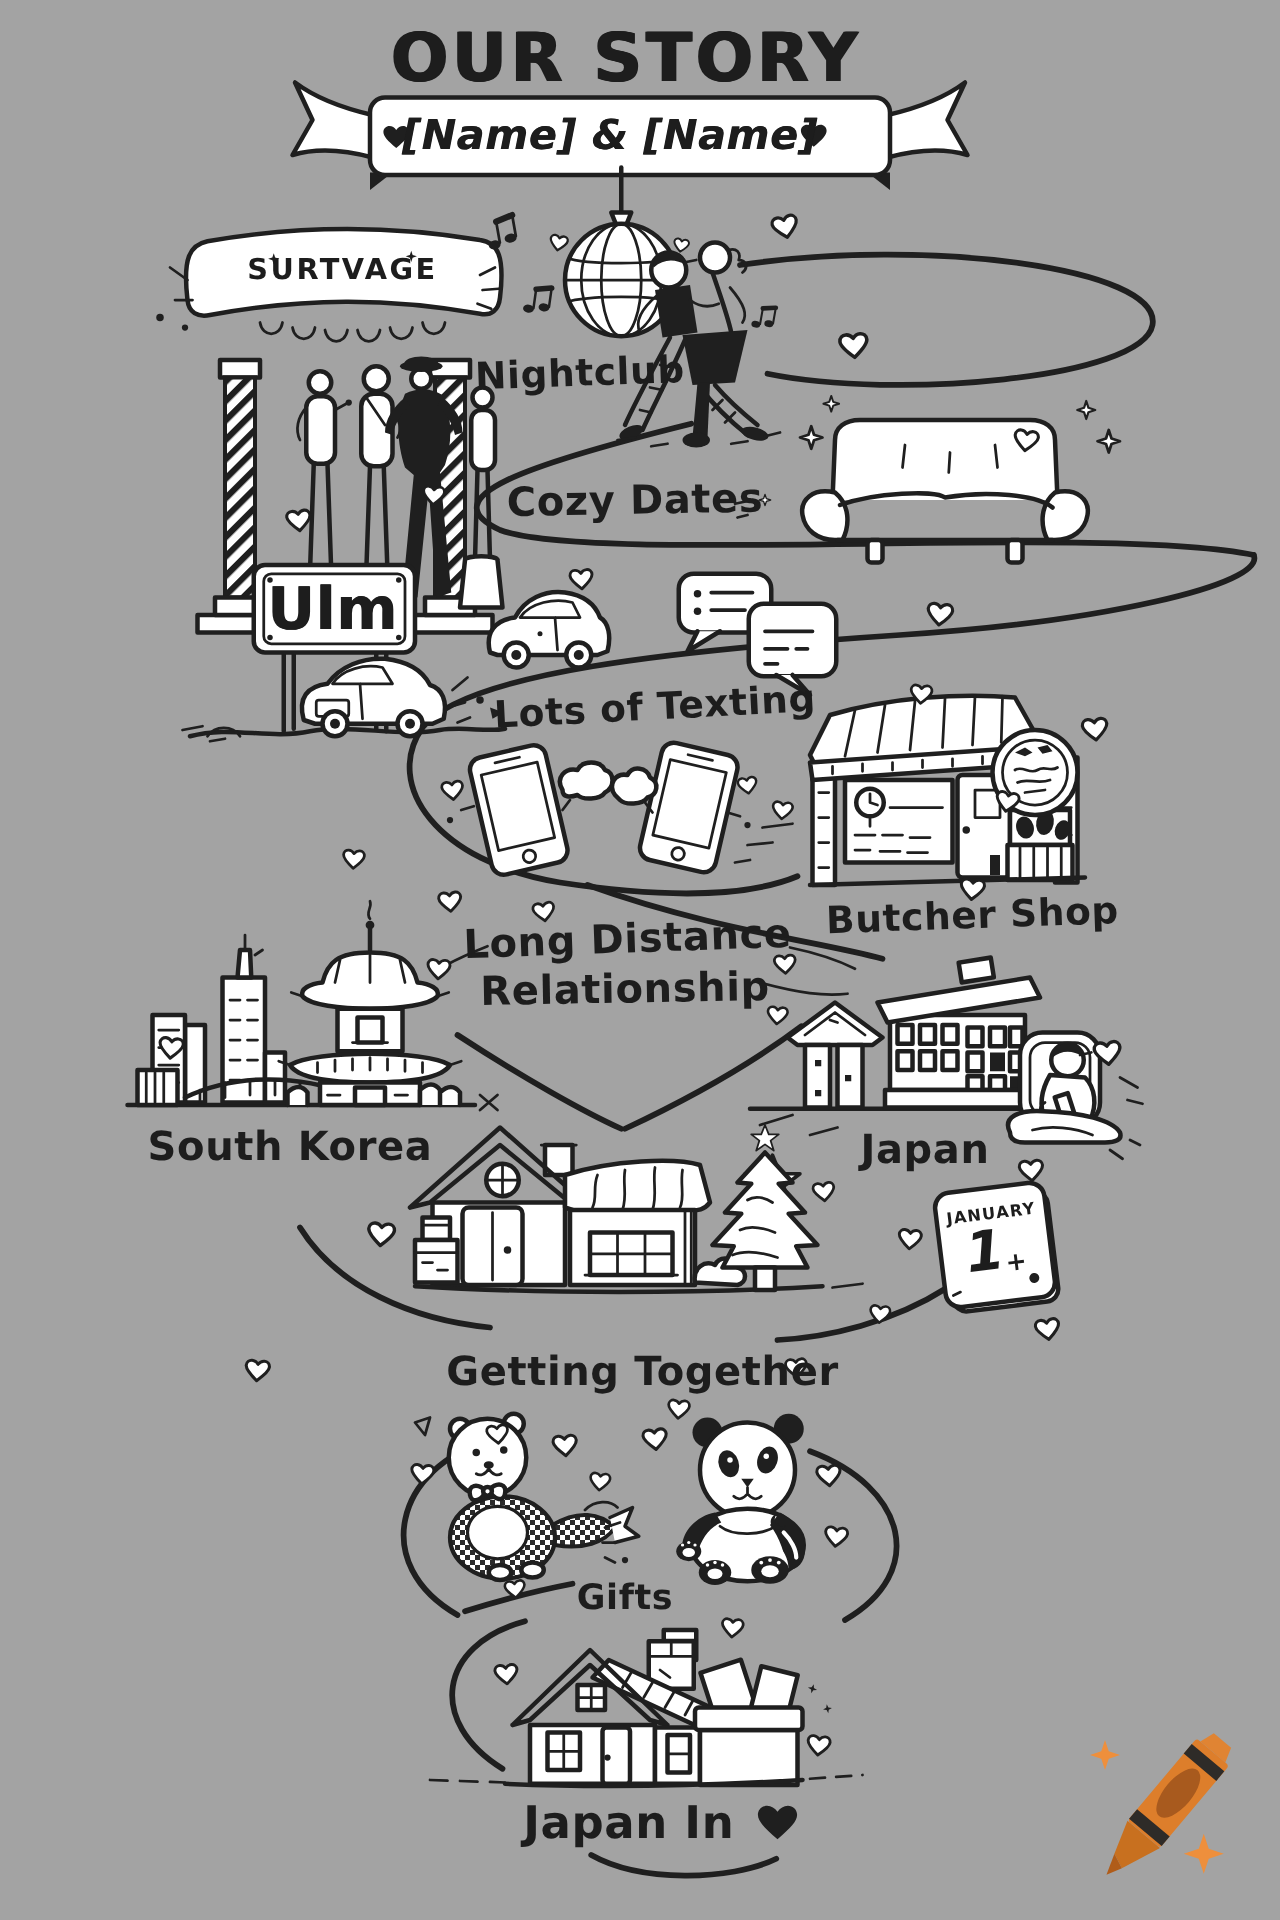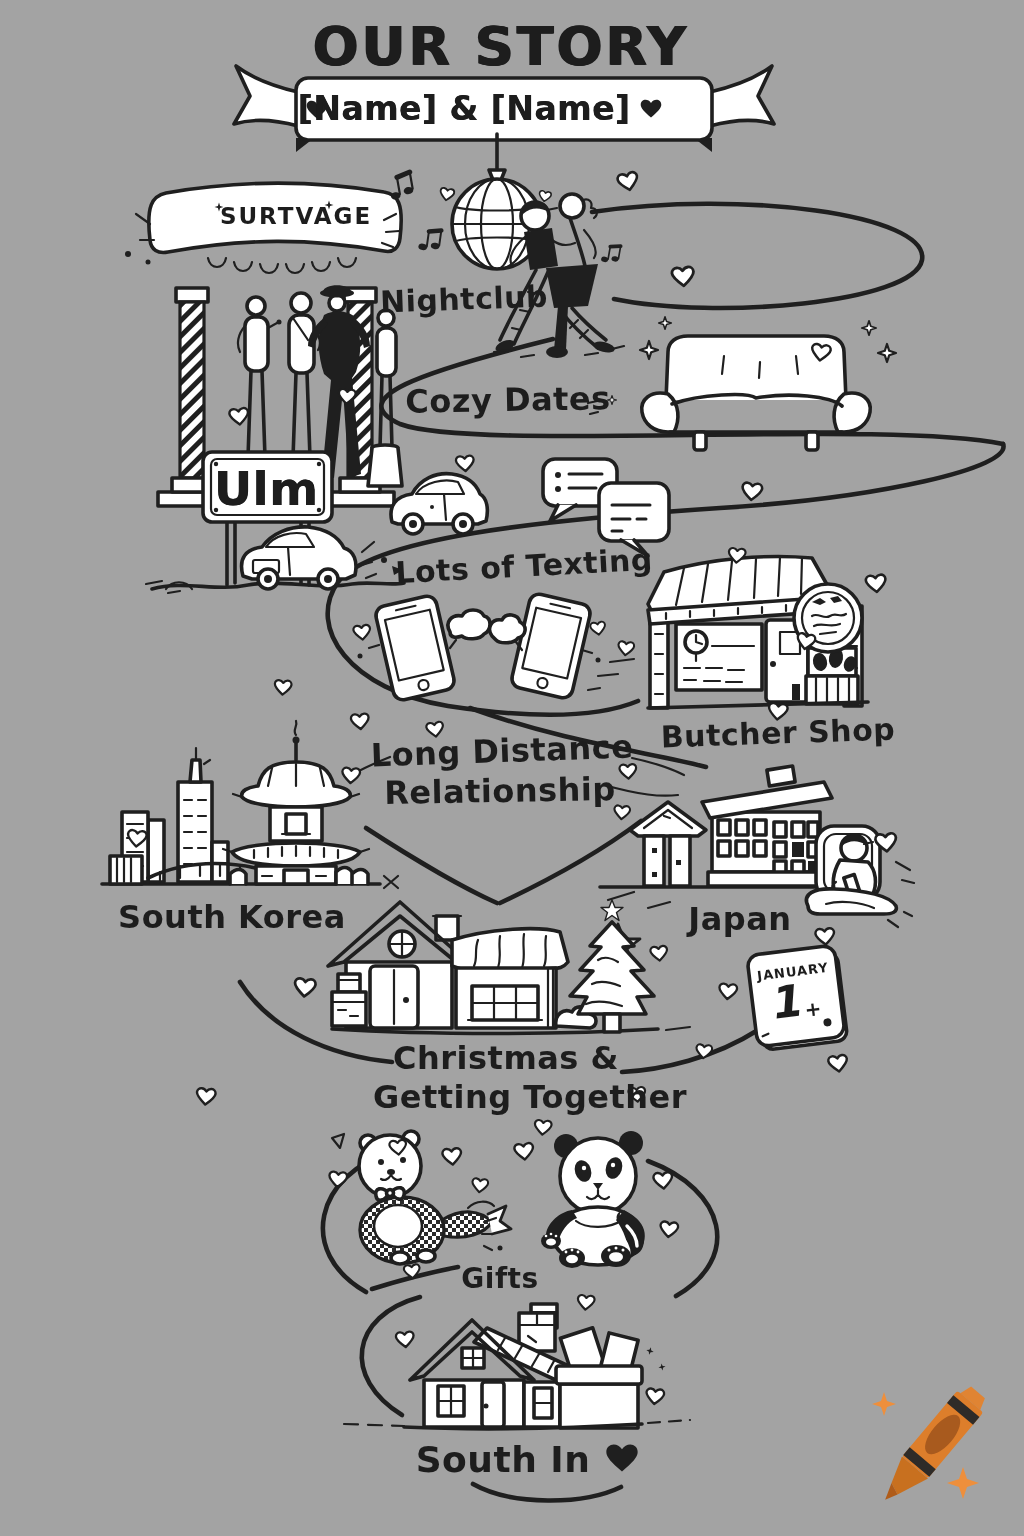--- a/index.html
+++ b/index.html
@@ -546,35 +546,34 @@
         <use href="#sparkle-dark-shape" transform="translate(662,1367) scale(0.4) rotate(-10)"></use>
       </g>
   <g id="deco-notes">
         <use href="#note-shape" transform="translate(394,186) scale(1) rotate(-10)"></use>
         <use href="#note-shape" transform="translate(424,238) scale(0.9) rotate(8)"></use>
         <use href="#note-shape" transform="translate(606,252) scale(0.75) rotate(10)"></use>
       </g>
 </svg>
 
 <div class="lbl title" style="left:501px;top:46px;">OUR STORY</div>
-<div class="lbl names" style="left:464px;top:108px;">[Name] &amp; [Name]</div>
-<div class="lbl sign" style="left:274px;top:216px;margin-left:22px;">SURTVAGE</div>
+<div class="lbl names" style="left:488px;top:108px;font-style:italic;">[Name] &amp; [Name]</div>
+<div class="lbl sign" style="left:274px;top:216px;">SURTVAGE</div>
 <div class="lbl h1a" style="left:464px;top:299px;transform:translate(-50%,-50%) rotate(-2deg);">Nightclub</div>
 <div class="lbl h1b" style="left:508px;top:400px;transform:translate(-50%,-50%) rotate(-1deg);">Cozy Dates</div>
 <div class="lbl ulm" style="left:266px;top:488px;">Ulm</div>
 <div class="lbl h1a" style="left:524px;top:566px;transform:translate(-50%,-50%) rotate(-3deg);">Lots of Texting</div>
 <div class="lbl h1a" style="left:778px;top:733px;transform:translate(-50%,-50%) rotate(-2deg);">Butcher Shop</div>
 <div class="lbl h1b" style="left:502px;top:751px;transform:translate(-50%,-50%) rotate(-2deg);">Long Distance</div>
 <div class="lbl h1b" style="left:500px;top:791px;transform:translate(-50%,-50%) rotate(-1deg);">Relationship</div>
 <div class="lbl h1b" style="left:232px;top:917px;">South Korea</div>
 <div class="lbl h1b" style="left:740px;top:919px;text-align:center;">Japan</div>
-<div class="lbl h1b" style="left:506px;top:1058px;">Christmas &amp;</div>
-<div class="lbl h1b" style="left:530px;top:1097px;">Getting Together</div>
+<div class="lbl h1b" style="left:514px;top:1097px;">Getting Together</div>
 <div class="lbl h1b" style="left:500px;top:1278px;font-size:28px;">Gifts</div>
-<div class="lbl h1b" style="left:503px;top:1459px;font-size:36px;">South In</div>
+<div class="lbl h1b" style="left:503px;top:1459px;font-size:36px;">Japan In</div>
 
 <div class="calendar">
   <div class="cal-month">JANUARY</div>
   <div class="cal-day-row">
     <span class="cal-day">1</span>
     <span class="cal-plus">+</span>
   </div>
 </div>
 
 </div>

